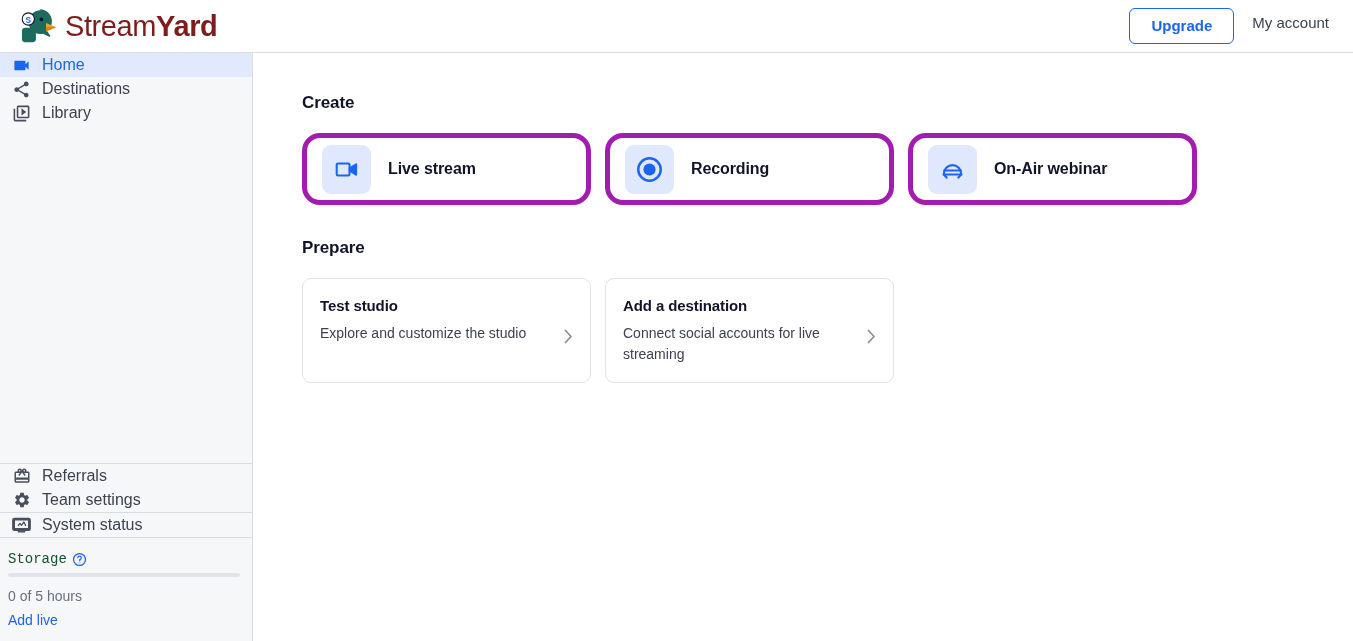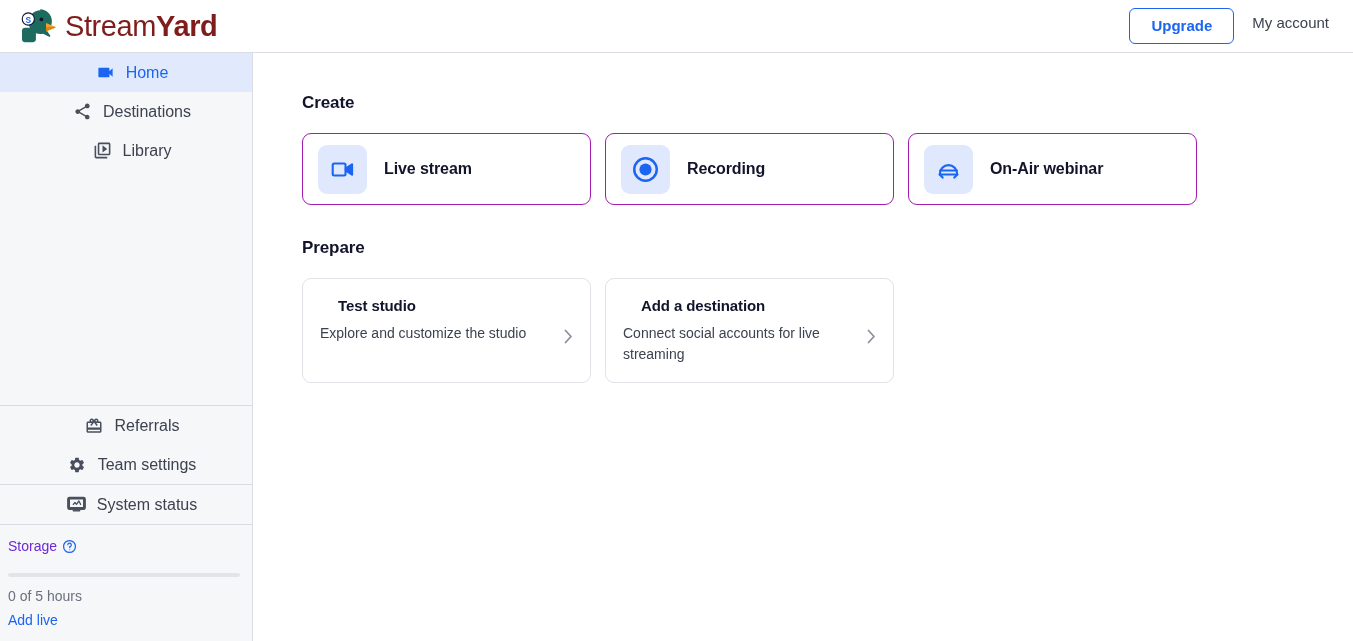--- a/index.html
+++ b/index.html
@@ -101,27 +101,26 @@
     flex-direction: column;
     position: relative;
   }
 
   .nav-group { padding: 0; }
 
   .nav-item {
     display: flex;
     align-items: center;
     gap: 10px;
-    height: 39px;
+    height: 24px;
     padding: 0 0 0 11px;
     font-size: 16px;
     color: #3d4250;
     cursor: pointer;
     user-select: none;
-    justify-content: center;
   }
 
   .nav-item.active {
     background: #e1eafd;
     color: #1c64f2;
   }
   .nav-item.active .nav-icon svg { fill: #1c64f2; }
 
   .nav-icon {
     width: 21px;
@@ -144,22 +143,23 @@
   .spacer { flex: 1 1 auto; }
 
   .storage {
     padding: 13px 14px 12px 8px;
   }
   .storage-head {
     display: flex;
     align-items: center;
     gap: 5px;
     font-size: 14px;
-    color: #6d28d9;
-    margin-bottom: 19px;
+    color: #14532d;
+    margin-bottom: 6px;
+    font-family: Liberation Mono, monospace;
   }
   .help-icon { width: 15px; height: 15px; display:block; cursor:pointer;}
 
   .storage-bar {
     height: 4px;
     border-radius: 3px;
     background: #e2e4e9;
     overflow: hidden;
     margin-bottom: 11px;
     width: 232px;
@@ -202,22 +202,22 @@
   .section-title.prepare { margin-top: 33px; }
 
   .create-row {
     display: flex;
     gap: 14px;
   }
 
   .create-card {
     width: 289px;
     height: 72px;
-    border: 1px solid #a21caf;
-    border-radius: 9px;
+    border: 5px solid #a21caf;
+    border-radius: 18px;
     background: #ffffff;
     display: flex;
     align-items: center;
     padding: 0 15px;
     gap: 17px;
     cursor: pointer;
   }
 
   .create-icon-box {
     width: 49px;
@@ -253,21 +253,20 @@
     position: relative;
     cursor: pointer;
   }
 
   .prepare-title {
     font-size: 15px;
     font-weight: 700;
     color: #12142b;
     margin-bottom: 9px;
     letter-spacing: -0.1px;
-    margin-left: 18px;
   }
 
   .prepare-desc {
     font-size: 14px;
     color: #3d4250;
     line-height: 1.5;
     width: 215px;
   }
 
   .prepare-chevron {

